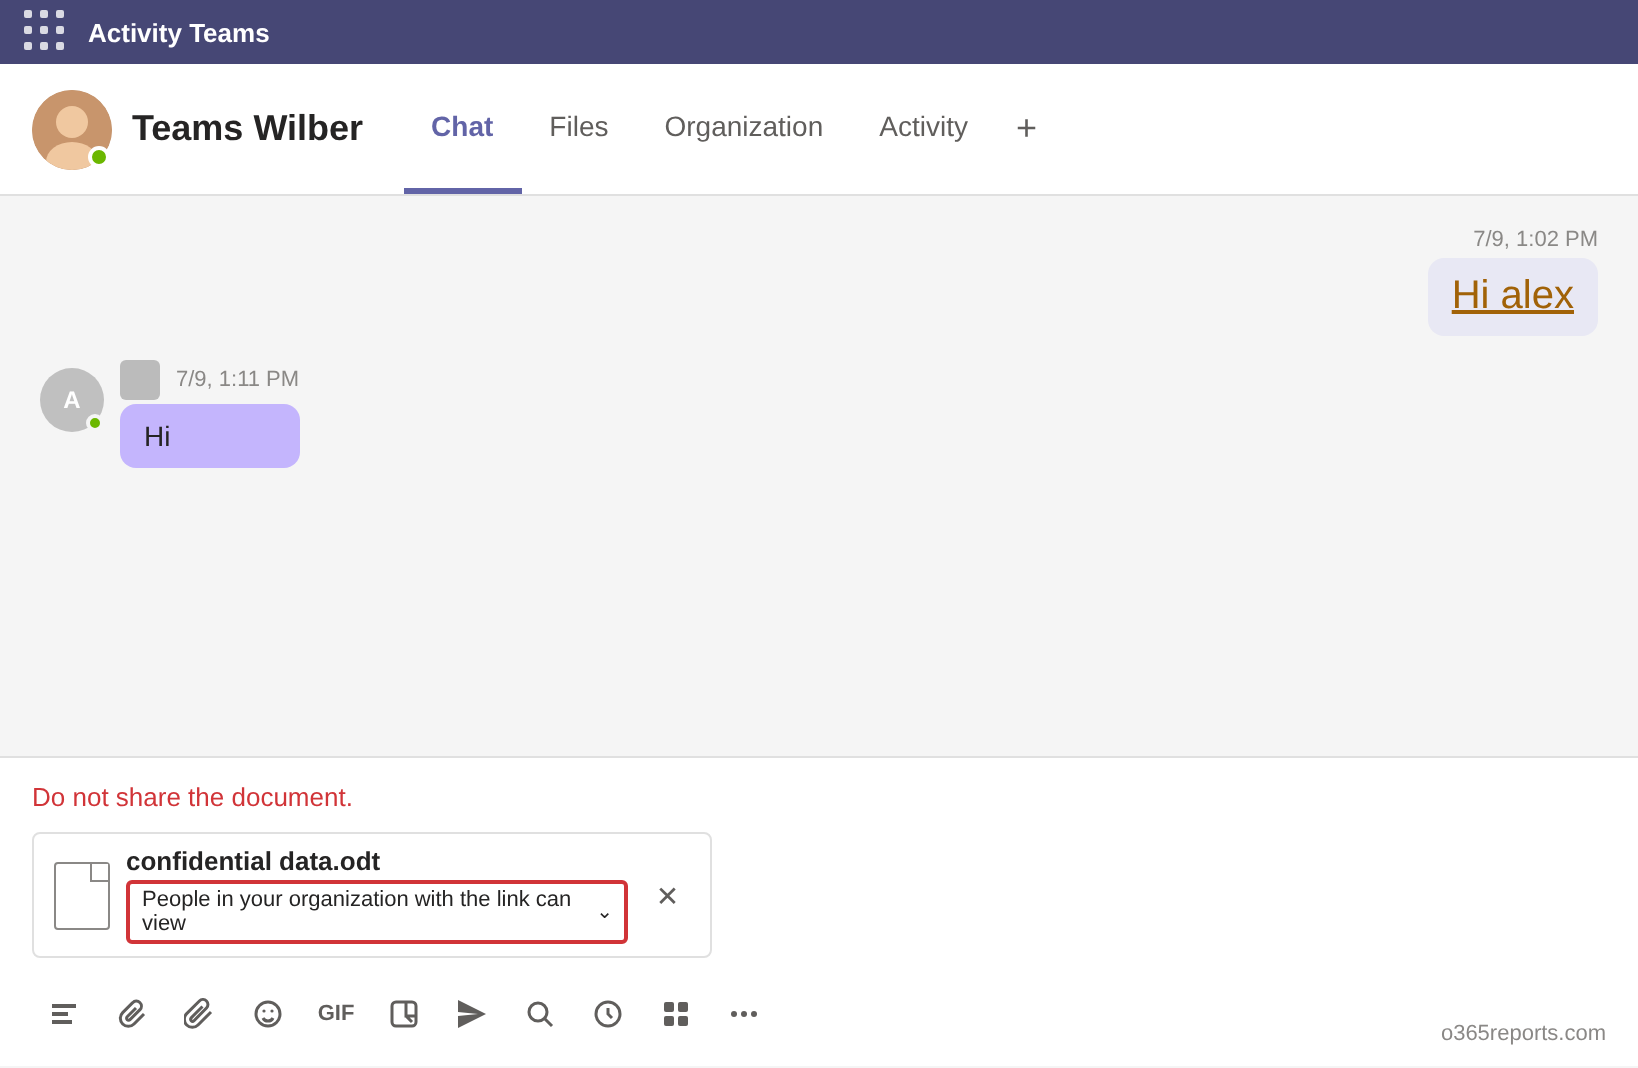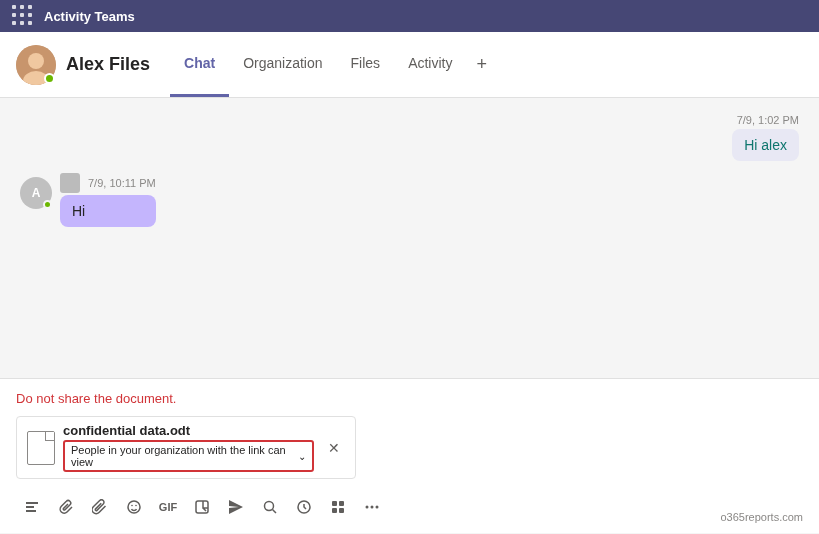--- a/index.html
+++ b/index.html
@@ -121,22 +121,23 @@
     
     .msg-sent {
       display: flex;
       justify-content: flex-end;
     }
     .msg-sent-bubble {
       background: #e8e8f4;
       border-radius: 8px;
       padding: 8px 12px;
       max-width: 280px;
-      font-size: 14px;
-      color: #0f766e;
+      font-size: 20px;
+      color: #a16207;
+      text-decoration: underline;
     }
     .msg-meta-sent {
       font-size: 11px;
       color: #8a8886;
       text-align: right;
       margin-bottom: 3px;
     }
 
     
     .msg-received {
@@ -337,30 +338,30 @@
     <div class="avatar">
 
       <svg width="40" height="40" viewBox="0 0 40 40">
         <circle cx="20" cy="20" r="20" fill="#c8956c"></circle>
         <circle cx="20" cy="16" r="8" fill="#f0c8a0"></circle>
         <ellipse cx="20" cy="36" rx="13" ry="10" fill="#f0c8a0"></ellipse>
       </svg>
     </div>
     <div class="avatar-status"></div>
   </div>
-  <span class="header-name">Alex Files</span>
+  <span class="header-name">Teams Wilber</span>
   <div class="header-tabs">
     <div class="tab active">
       <span>Chat</span>
     </div>
     <div class="tab">
+      <span>Files</span>
+    </div>
+    <div class="tab">
       <span>Organization</span>
-    </div>
-    <div class="tab">
-      <span>Files</span>
     </div>
     <div class="tab">
       <span>Activity</span>
     </div>
     <div class="tab-plus">+</div>
   </div>
 </div>
 
 <div class="chat-area">
 
@@ -372,21 +373,21 @@
   </div>
 
   <div class="msg-received">
     <div class="msg-avatar">
       <span>A</span>
       <div class="msg-avatar-status"></div>
     </div>
     <div class="msg-body">
       <div class="msg-meta-received">
         <div class="msg-sender-avatar-small"></div>
-        <span class="msg-time">7/9, 10:11 PM</span>
+        <span class="msg-time">7/9, 1:11 PM</span>
       </div>
       <div class="msg-bubble">Hi</div>
     </div>
   </div>
 </div>
 
 <div class="compose-area">
   <div class="warning-text">Do not share the document.</div>
   <div class="attachment-row">
     <div class="attachment-box">

